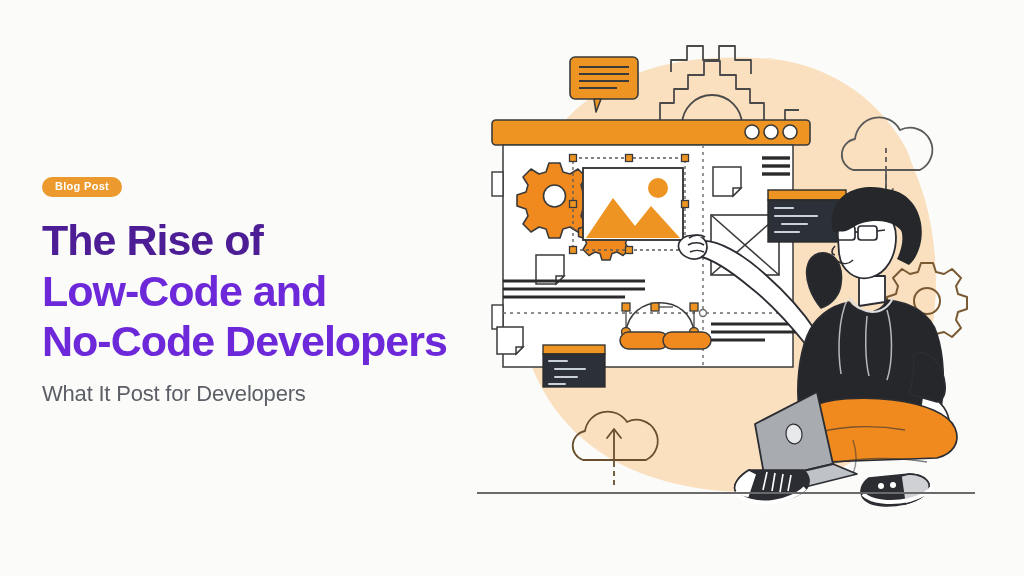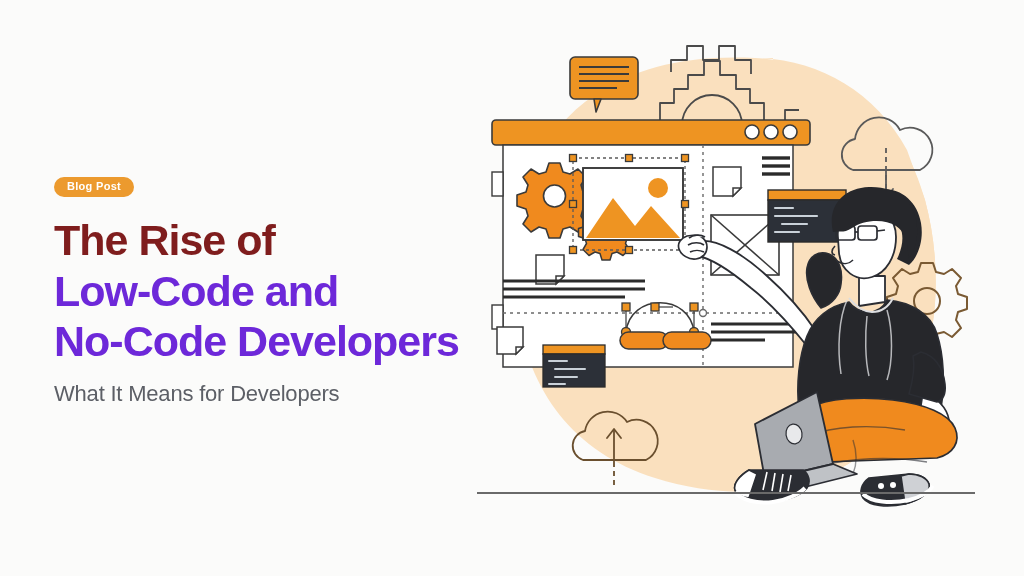--- a/index.html
+++ b/index.html
@@ -6,41 +6,41 @@
   html,body { width:1024px; height:576px; overflow:hidden; }
   body {
     background:#FBFBFA;
     font-family:"Liberation Sans", sans-serif;
     position:relative;
   }
   #stage { position:relative; width:1024px; height:576px; }
 
   
   .text-col {
-    position:absolute; left:54px; top:176px; width:430px;
+    position:absolute; left:42px; top:176px; width:430px;
   }
   .badge {
     display:inline-block;
     background:#EC9A2E;
     color:#FFFFFF;
     font-size:11px;
     font-weight:bold;
     letter-spacing:.3px;
     padding:4px 13px 5px;
     border-radius:11px;
     line-height:1;
   }
   .headline {
     margin-top:18px;
     font-size:43px;
     font-weight:bold;
     line-height:1.18;
     letter-spacing:-1.0px;
   }
-  .hl-dark  { color:#7f1d1d; display:block; }
+  .hl-dark  { color:#4c1d95; display:block; }
   .hl-orange{ color:#6d28d9; display:block; }
   .subhead {
     margin-top:14px;
     font-size:22px;
     color:#5C5F66;
     letter-spacing:-.2px;
     font-weight:normal;
   }
 
   
@@ -52,21 +52,21 @@
 
 <div id="stage">
 
   <div class="text-col">
     <span class="badge">Blog Post</span>
     <h1 class="headline">
       <span class="hl-dark">The Rise of</span>
       <span class="hl-orange">Low-Code and</span>
       <span class="hl-orange">No-Code Developers</span>
     </h1>
-    <div class="subhead">What It Means for Developers</div>
+    <div class="subhead">What It Post for Developers</div>
   </div>
 
   <div class="illus">
   <svg width="569" height="576" viewBox="0 0 569 576" xmlns="http://www.w3.org/2000/svg">
 
     <defs>
       <clipPath id="blobclip">
             <path d="M120 80 Q 40 150 55 270 Q 68 380 150 455 Q 250 530 360 500 Q 470 470 500 360 Q 530 240 470 150 Q 400 55 280 55 Q 180 50 120 80 Z"></path>
           </clipPath>
     </defs>

